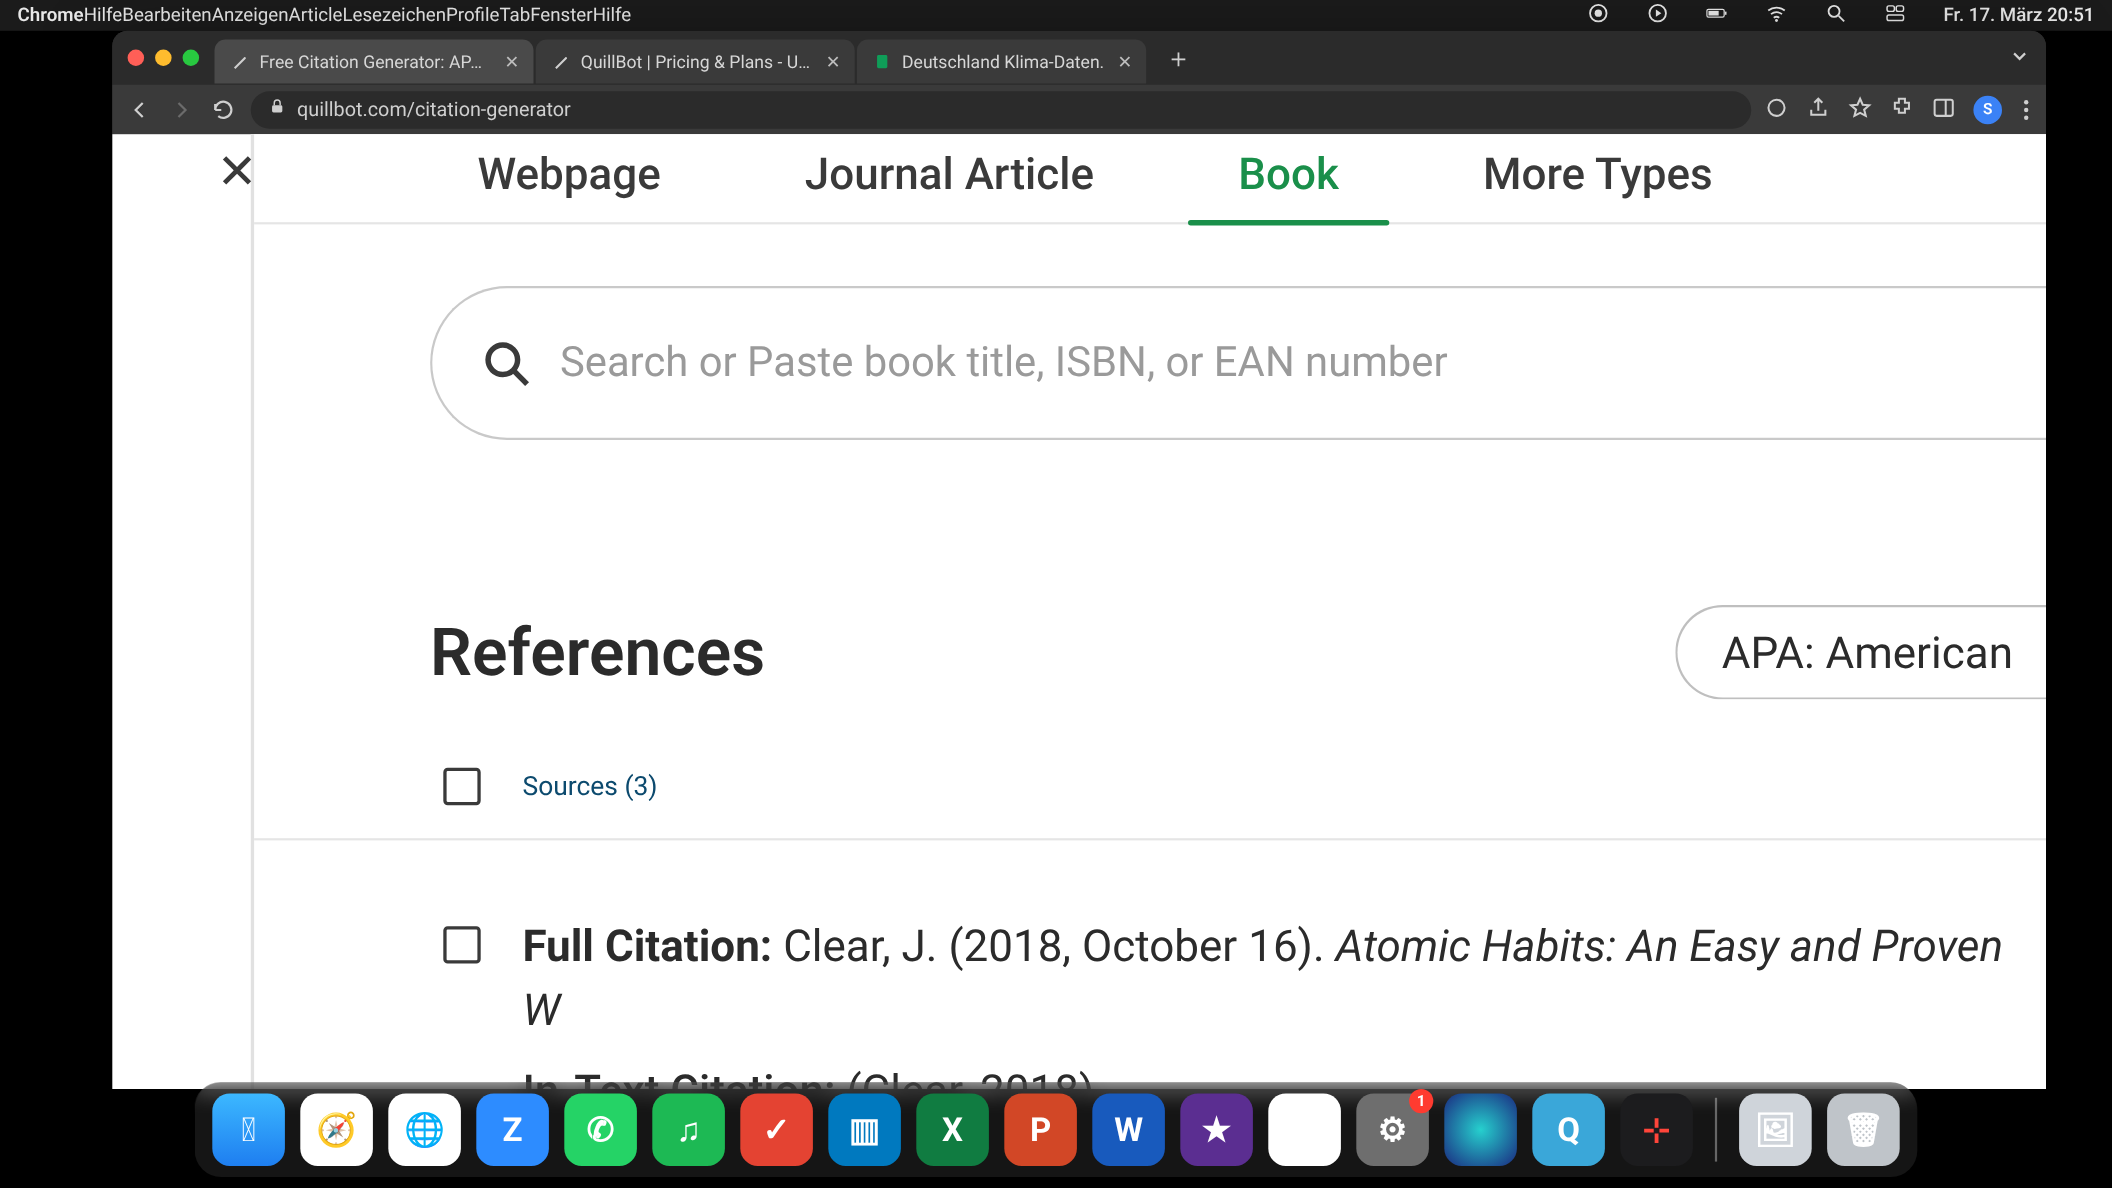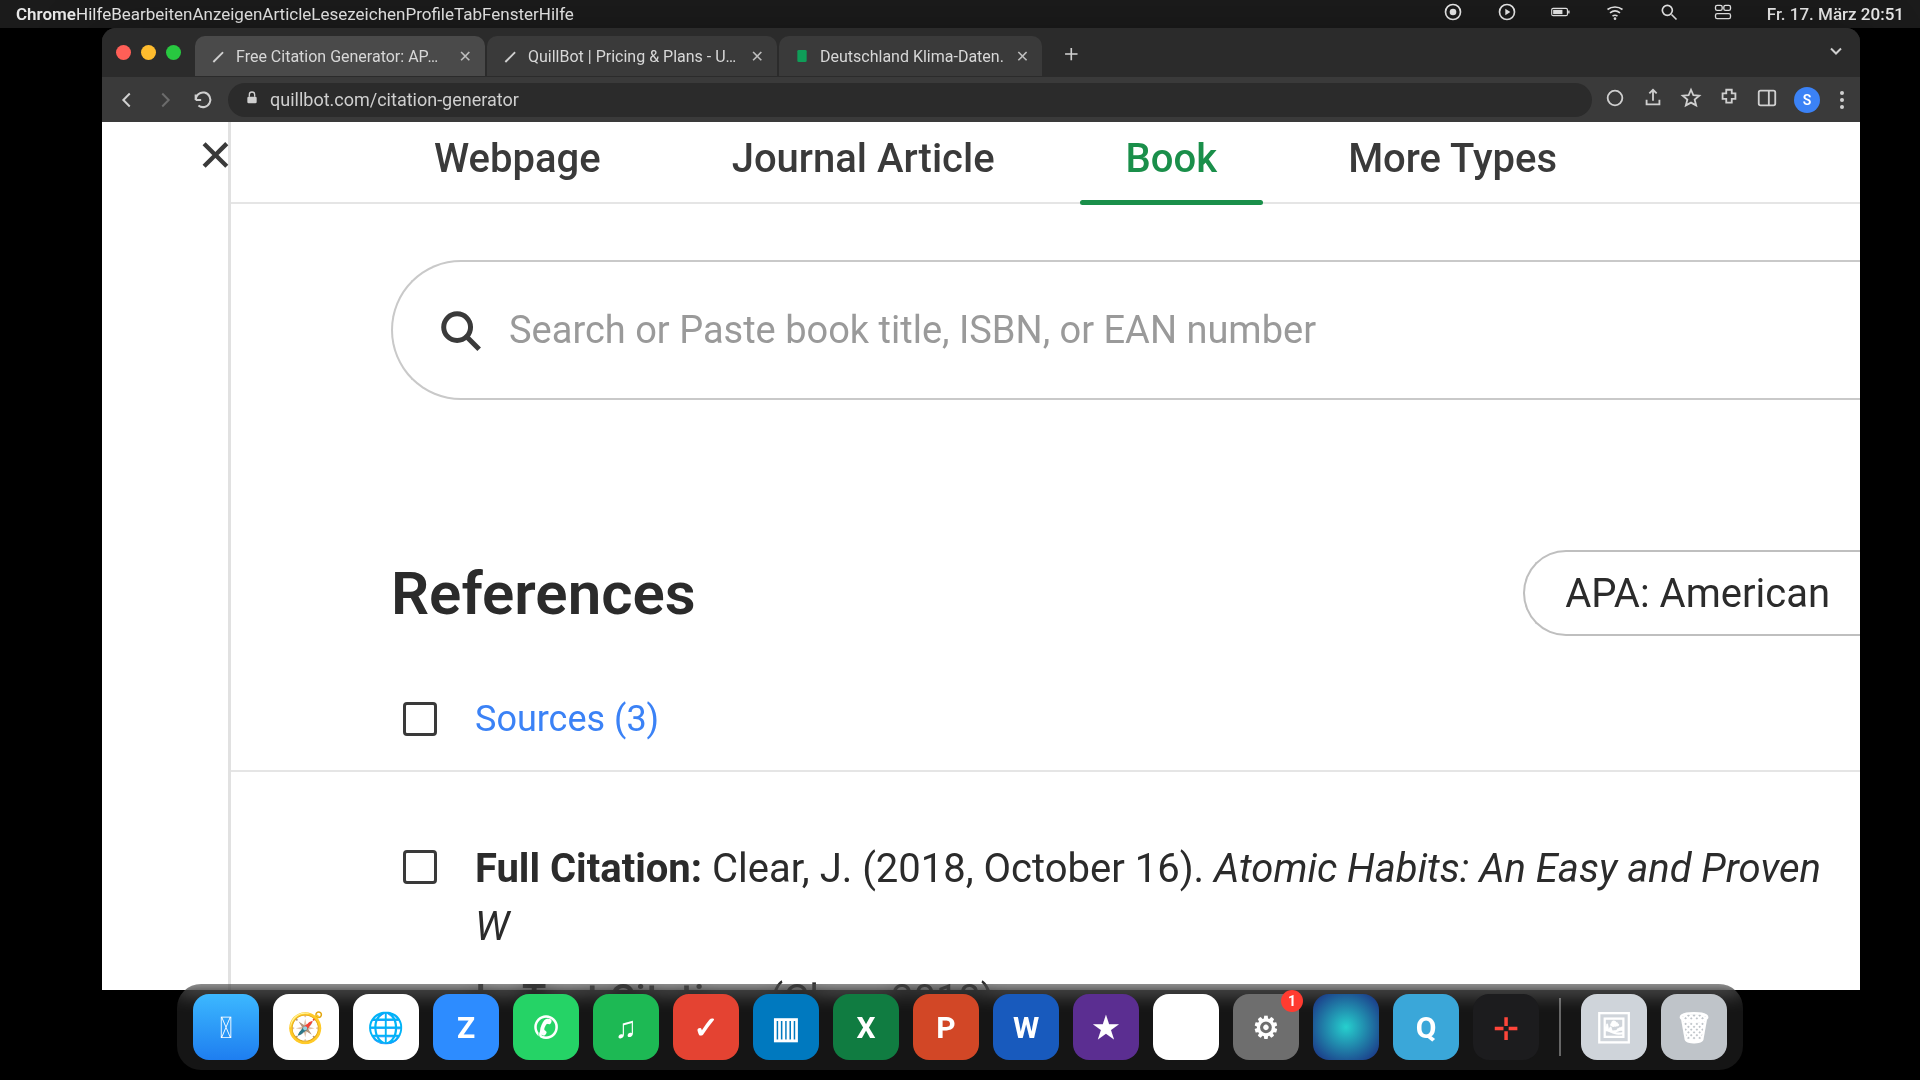--- a/index.html
+++ b/index.html
@@ -104,21 +104,21 @@
     font-size: 40px; color: #2b2b2b;
   }
 
   .sources-row {
     display: flex; align-items: center; gap: 38px; padding: 62px 0 30px 172px;
     border-bottom: 2px solid #e5e5e5; margin-right: 0;
   }
   .chk {
     width: 34px; height: 34px; border: 3.5px solid #3a3a3a; border-radius: 4px; background: #fff;
   }
-  .sources-label { font-size: 36px; color: #3b82f6; }
+  .sources-label { font-size: 24px; color: #0c4a6e; }
 
   .citation-row { display: flex; gap: 38px; padding: 68px 0 0 172px; align-items: flex-start; }
   .citation-body { font-size: 40px; color: #2b2b2b; line-height: 1.45; }
   .citation-body .lead { font-weight: 700; }
   .citation-body em { font-style: italic; }
   .intext { font-size: 40px; color: #2b2b2b; margin-top: 20px; }
   .intext .lead { font-weight: 500; }
 
   
   .dock {

